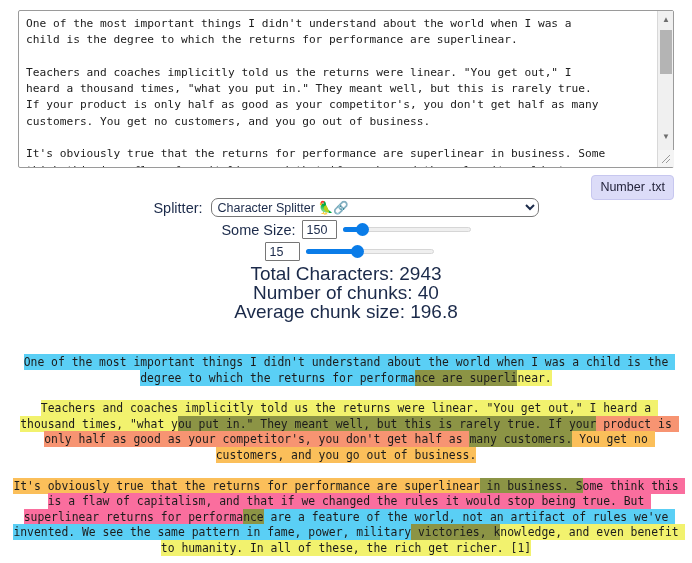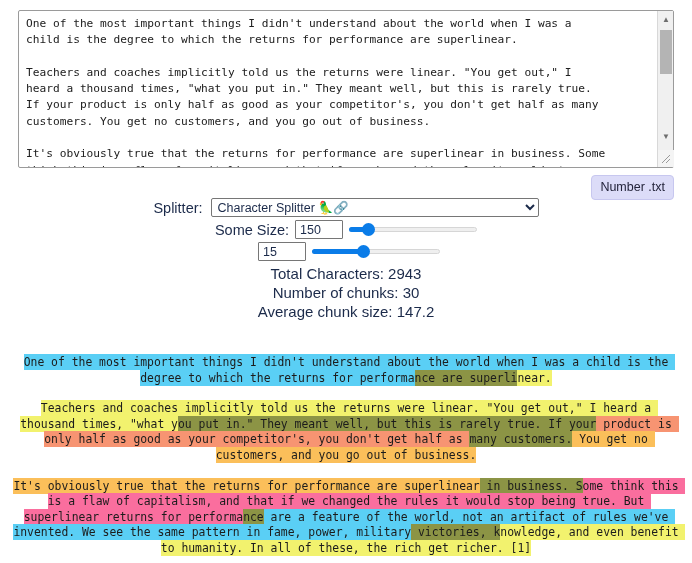--- a/index.html
+++ b/index.html
@@ -114,28 +114,28 @@
     white-space: nowrap;
   }
   .splitter-row .lbl { margin-right: 8px; }
   select.splitter-select {
     width: 328px;
     height: 19px;
     font-size: 12.5px;
     font-family: "Liberation Sans", sans-serif;
     color: #1b2a4a;
     border: 1px solid #767676;
-    border-radius: 2px;
+    border-radius: 7px;
     background: #ffffff;
     padding: 0 2px;
     box-sizing: border-box;
     outline: none;
   }
   .num-input {
-    width: 48px;
+    width: 35px;
     height: 19px;
     box-sizing: border-box;
     border: 1px solid #767676;
     border-radius: 1px;
     font-family: "Liberation Sans", sans-serif;
     font-size: 12.5px;
     color: #1b2a4a;
     padding: 0 4px;
     margin-left: 6px;
     outline: none;
@@ -167,21 +167,21 @@
   }
   .thumb {
     position: absolute;
     width: 13px; height: 13px;
     border-radius: 50%;
     background: #0a7ce8;
     top: 3px;
   }
   .stats {
     text-align: center;
-    font-size: 15px;
+    font-size: 19px;
     color: #1b2a4a;
     line-height: 19px;
     margin-top: 3px;
   }
 
   
   .chunks {
     position: absolute;
     left: 12px;
     top: 355px;
@@ -249,18 +249,18 @@
     <input class="num-input" type="text" value="15" style="">
     <div class="slider-wrap">
       <div class="track"></div>
       <div class="fill" id="fill-ov" style="width: 40%;"></div>
       <div class="thumb" id="thumb-ov" style="left: calc(40% - 6px);"></div>
     </div>
   </div>
 
   <div class="stats">
     <div>Total Characters: 2943</div>
-    <div>Number of chunks: 30</div>
-    <div>Average chunk size: 147.2</div>
+    <div>Number of chunks: 40</div>
+    <div>Average chunk size: 196.8</div>
   </div>
 </div>
 
 <div class="chunks" id="chunk-view"><p><span style="background: rgb(90, 207, 245);">One of the most important things I didn't understand about the world when I was a child is the degree to which the returns for performa</span><span style="background: rgb(140, 148, 69);">nce are superli</span><span style="background: rgb(242, 242, 110);">near.</span></p><p><span style="background: rgb(242, 242, 110);">Teachers and coaches implicitly told us the returns were linear. "You get out," I heard a thousand times, "what y</span><span style="background: rgb(140, 148, 69);">ou put in." They meant well, but this is rarely true. If your</span><span style="background: rgb(247, 148, 114);"> product is only half as good as your competitor's, you don't get half as </span><span style="background: rgb(140, 148, 69);">many customers.</span><span style="background: rgb(251, 191, 90);"> You get no customers, and you go out of business.</span></p><p><span style="background: rgb(251, 191, 90);">It's obviously true that the returns for performance are superlinear</span><span style="background: rgb(140, 148, 69);"> in business. S</span><span style="background: rgb(250, 110, 158);">ome think this is a flaw of capitalism, and that if we changed the rules it would stop being true. But superlinear returns for performa</span><span style="background: rgb(140, 148, 69);">nce</span><span style="background: rgb(90, 207, 245);"> are a feature of the world, not an artifact of rules we've invented. We see the same pattern in fame, power, military</span><span style="background: rgb(140, 148, 69);"> victories, k</span><span style="background: rgb(242, 242, 110);">nowledge, and even benefit to humanity. In all of these, the rich get richer. [1]</span></p></div>
 
 </body></html>

